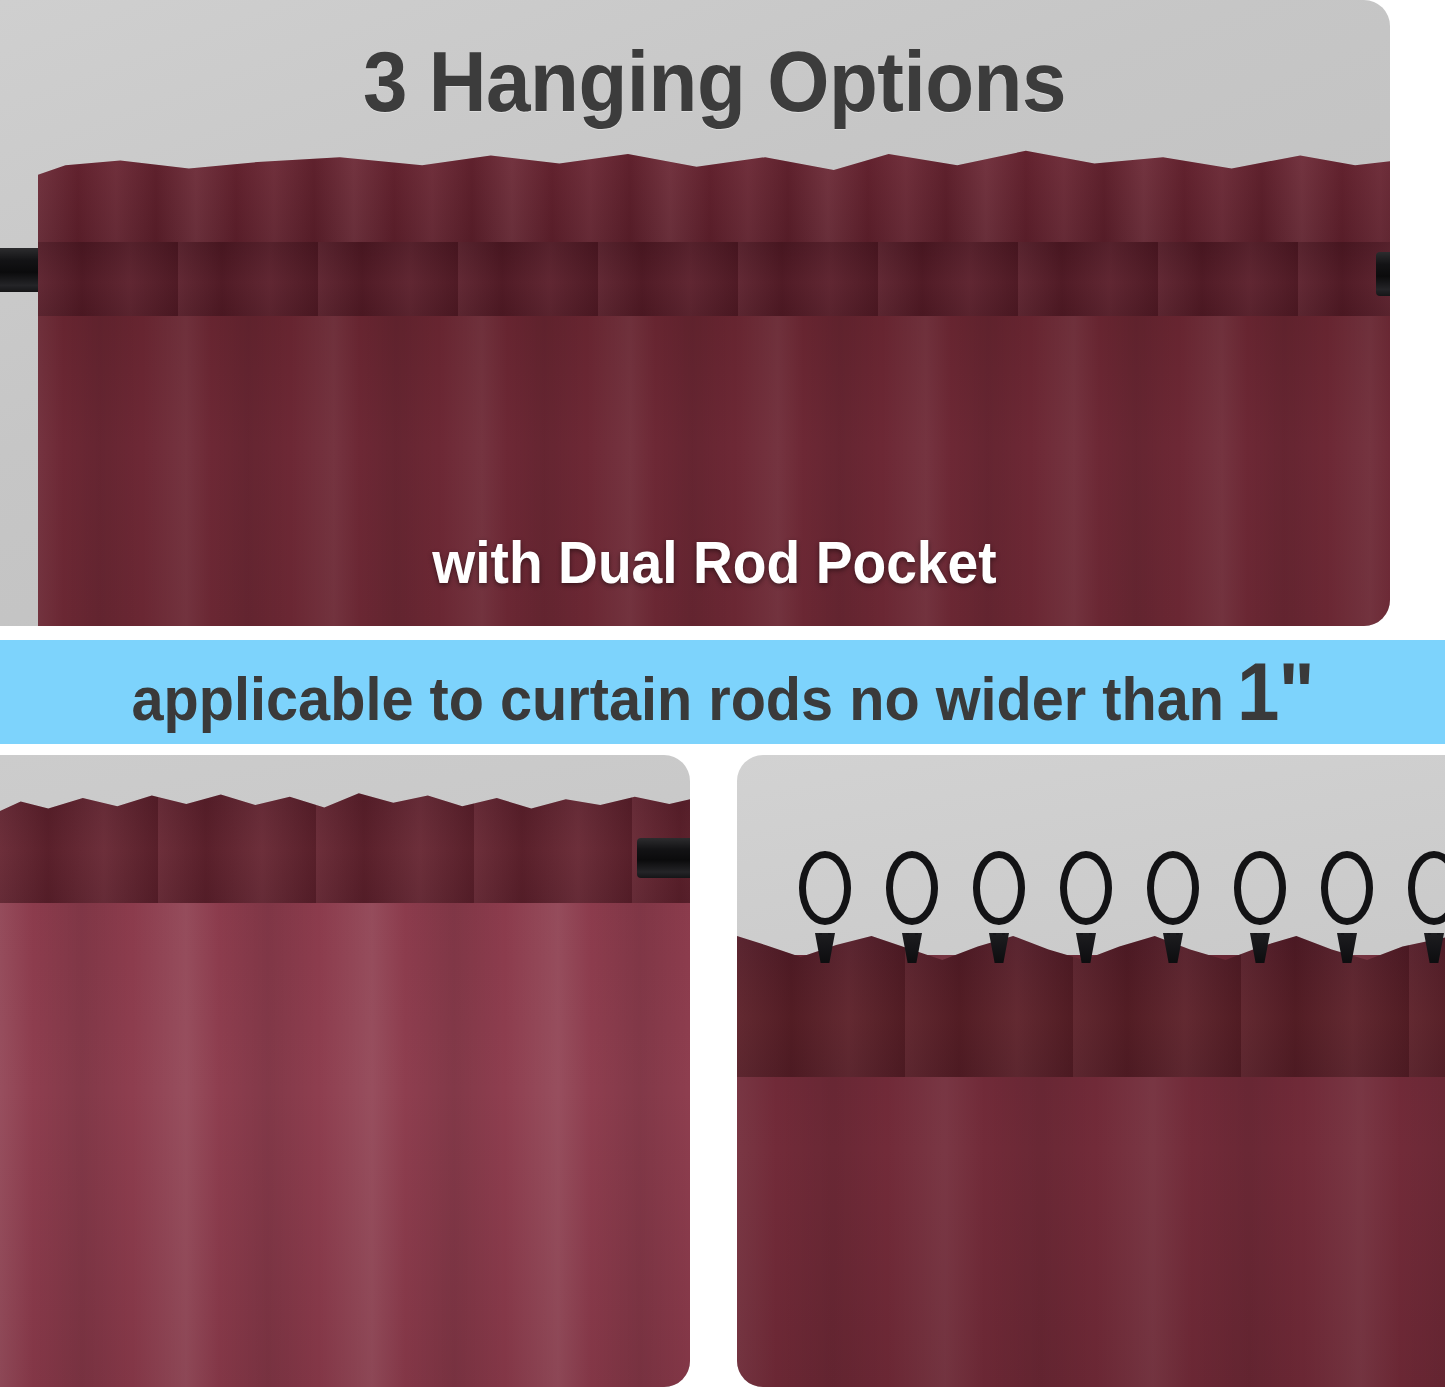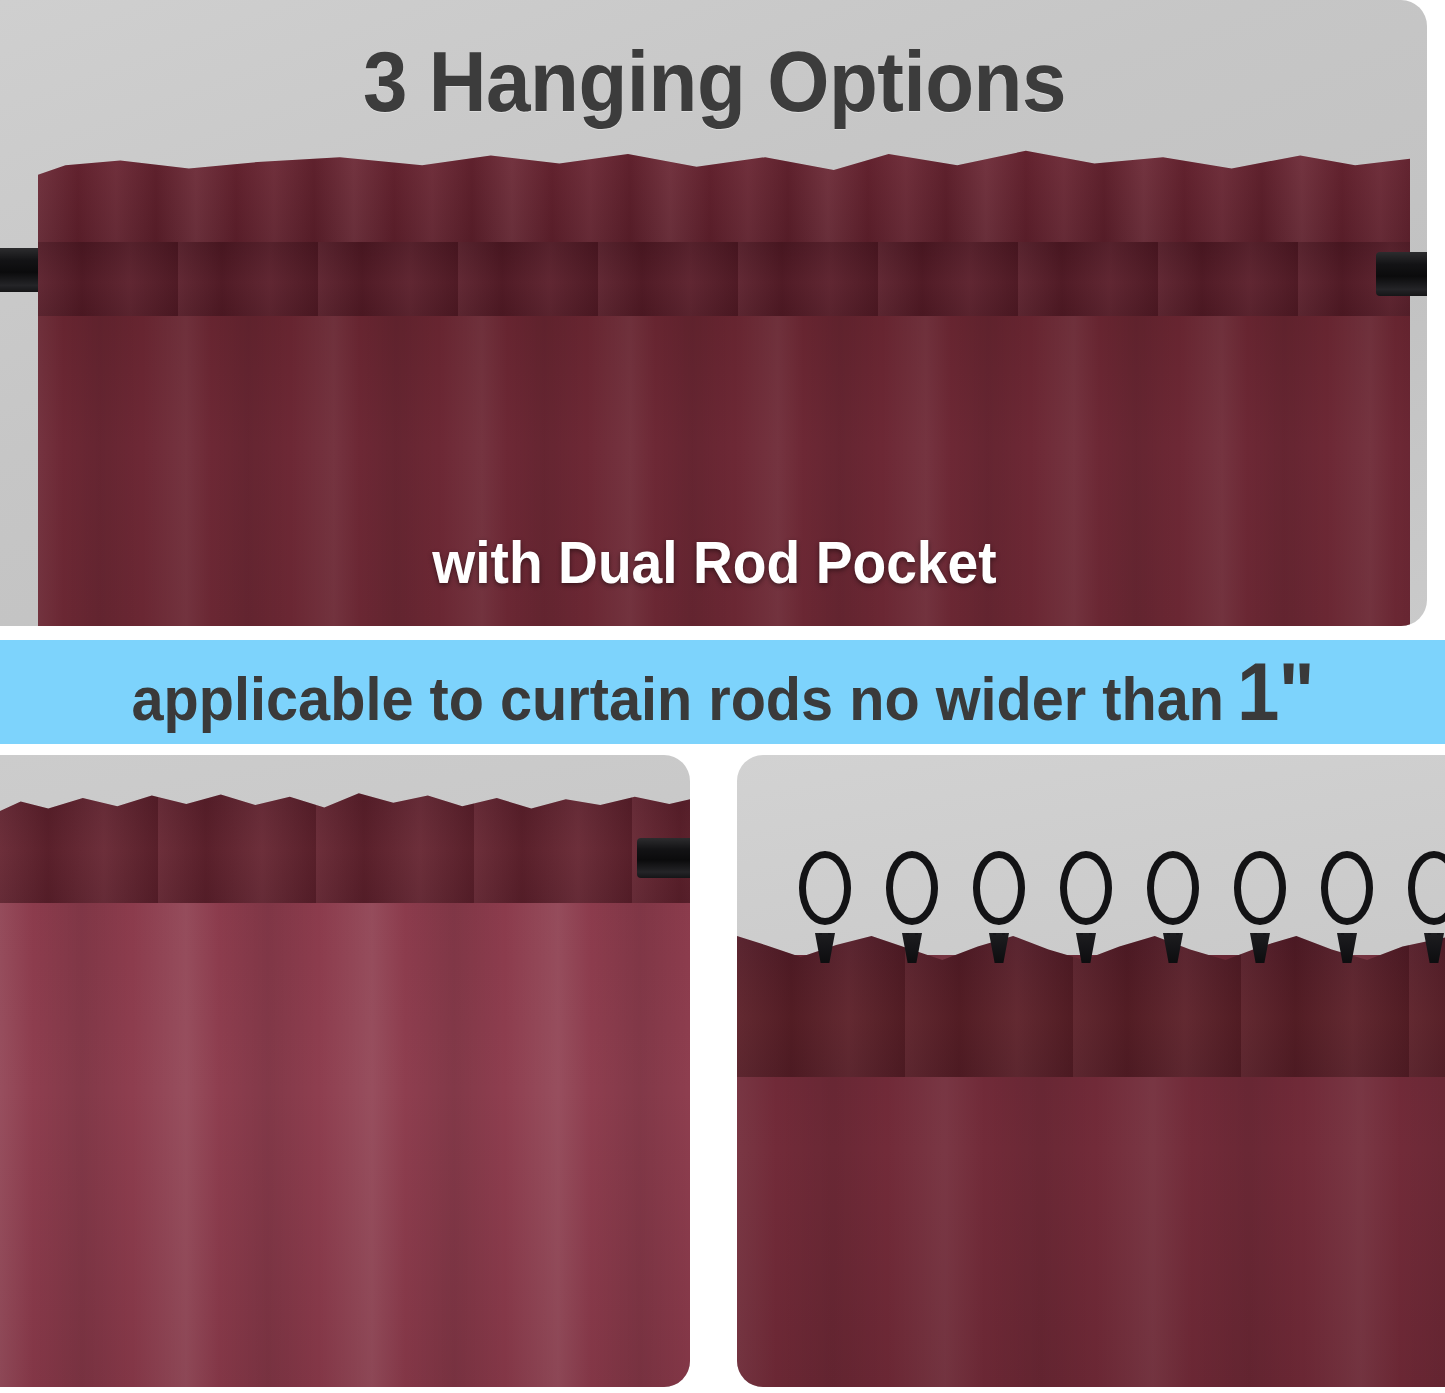--- a/index.html
+++ b/index.html
@@ -32,21 +32,20 @@
   }
 
   
   #panel-top {
     left: 0px;
     top: 0px;
     width: 1390px;
     height: 626px;
     border-radius: 0 26px 26px 0;
     background: linear-gradient(160deg, #cfcfcf 0%, #c6c6c6 40%, #c2c2c2 70%, #cacaca 100%);
-    padding-left: 37px;
   }
 
   .headline {
     position: absolute;
     left: 0;
     top: 38px;
     width: 1429px;
     text-align: center;
     font-size: 86px;
     line-height: 1;

